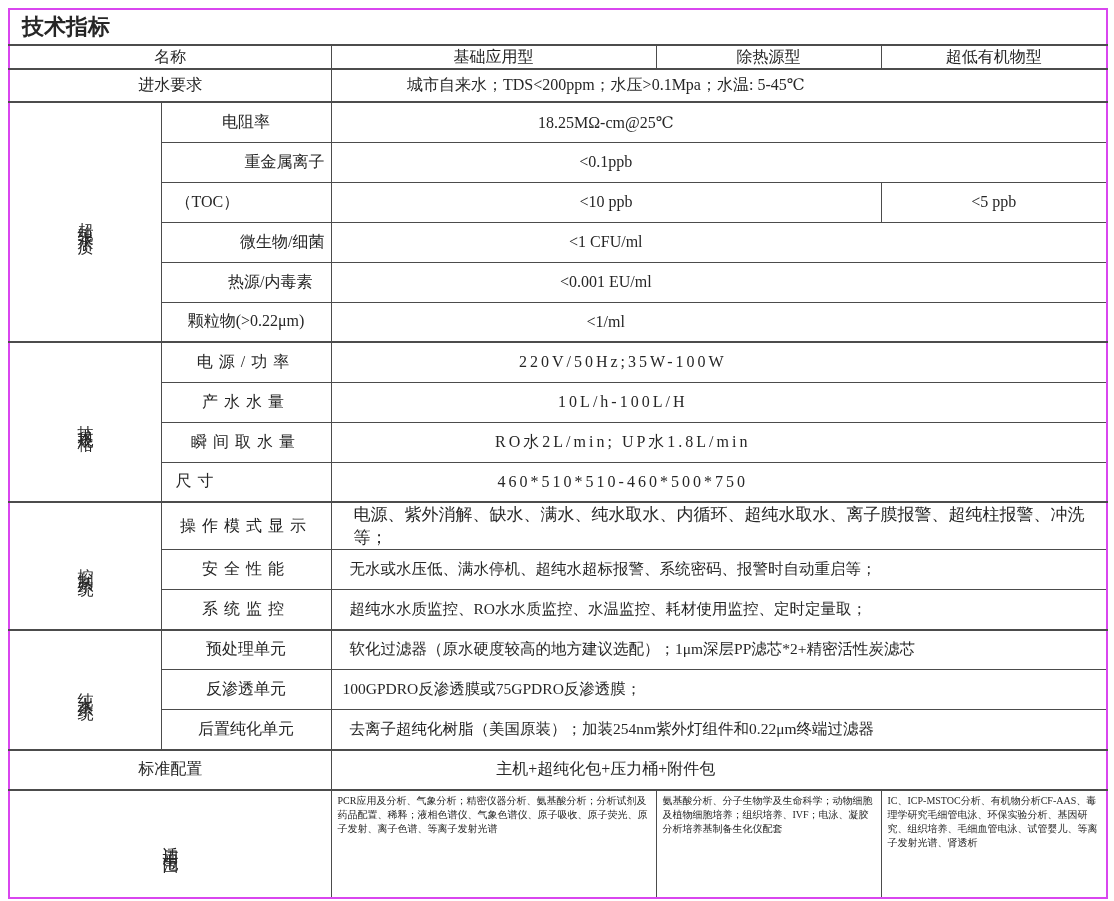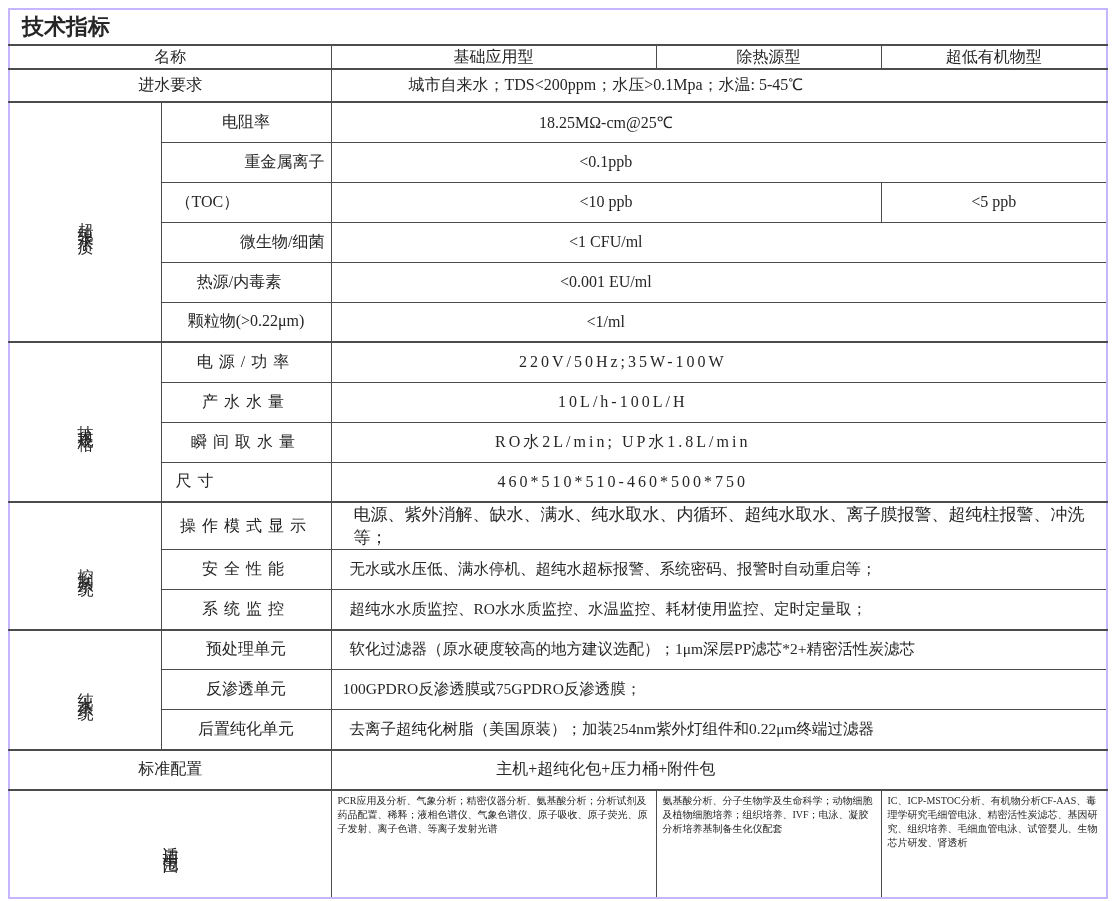--- a/index.html
+++ b/index.html
@@ -1,36 +1,36 @@
 <!DOCTYPE html>
 <html><head>
 <meta charset="utf-8">
 <style>
   html,body{margin:0;padding:0;background:#ffffff;width:1114px;height:901px;overflow:hidden;
     font-family:"Liberation Serif","DejaVu Serif",serif;color:#262626;}
   .wrap{position:absolute;left:8px;top:8px;width:1098px;}
   table{border-collapse:collapse;table-layout:fixed;width:1098px;}
   td{border:1px solid #4c4c4c;font-size:16px;text-align:center;vertical-align:middle;
      padding:0 4px;overflow:hidden;}
-  table{border:2px solid #c4b5fd;font-family:Liberation Serif, serif;}
+  table{border:2px solid #d946ef;}
   tr.sec td{border-top-width:2px;}
   td.title{font-size:22px;font-weight:bold;text-align:left;padding-left:12px;border-bottom-width:2px;}
   td.vlabel{vertical-align:middle;text-align:center;}
   td.vlabel span{writing-mode:vertical-rl;text-orientation:upright;letter-spacing:4px;
      display:inline-block;line-height:1.15;}
   td.lsl{letter-spacing:6px;}
   td.lsv{letter-spacing:3px;padding-left:38px;}
   td.leftpad{text-align:left;padding-left:14px;}
   td.cd{padding-right:230px;} 
   td.lval{text-align:left;padding-left:18px;font-size:15.5px;}
   td.lval.sm{font-size:17px;padding-left:22px;}
   td.app{font-size:10px;text-align:left;vertical-align:top;line-height:1.4;
      padding:3px 5px 2px 6px;}
   td.ralign{text-align:right;padding-right:6px;}
-  td.r2{padding-right:18px;}
+  td.r2{text-align:right;padding-right:18px;}
 </style>
 </head>
 <body>
 
 <div class="wrap">
 <table>
   <colgroup>
     <col style="width:152px">
         <col style="width:170px">
         <col style="width:325px">
@@ -130,17 +130,17 @@
 
   <tr class="sec" style="height:40px">
     <td colspan="2">标准配置</td>
     <td colspan="3" class="cd">主机+超纯化包+压力桶+附件包</td>
   </tr>
 
   <tr class="sec" style="height:108px">
     <td colspan="2" class="vlabel"><span>适用范围</span></td>
     <td class="app">PCR应用及分析、气象分析；精密仪器分析、氨基酸分析；分析试剂及药品配置、稀释；液相色谱仪、气象色谱仪、原子吸收、原子荧光、原子发射、离子色谱、等离子发射光谱</td>
     <td class="app">氨基酸分析、分子生物学及生命科学；动物细胞及植物细胞培养；组织培养、IVF；电泳、凝胶分析培养基制备生化仪配套</td>
-    <td class="app">IC、ICP-MSTOC分析、有机物分析CF-AAS、毒理学研究毛细管电泳、精密活性炭滤芯、基因研究、组织培养、毛细血管电泳、试管婴儿、生物芯片研发、肾透析</td>
+    <td class="app">IC、ICP-MSTOC分析、有机物分析CF-AAS、毒理学研究毛细管电泳、环保实验分析、基因研究、组织培养、毛细血管电泳、试管婴儿、等离子发射光谱、肾透析</td>
   </tr>
 </tbody>
     </table>
 </div>
 
 </body></html>

